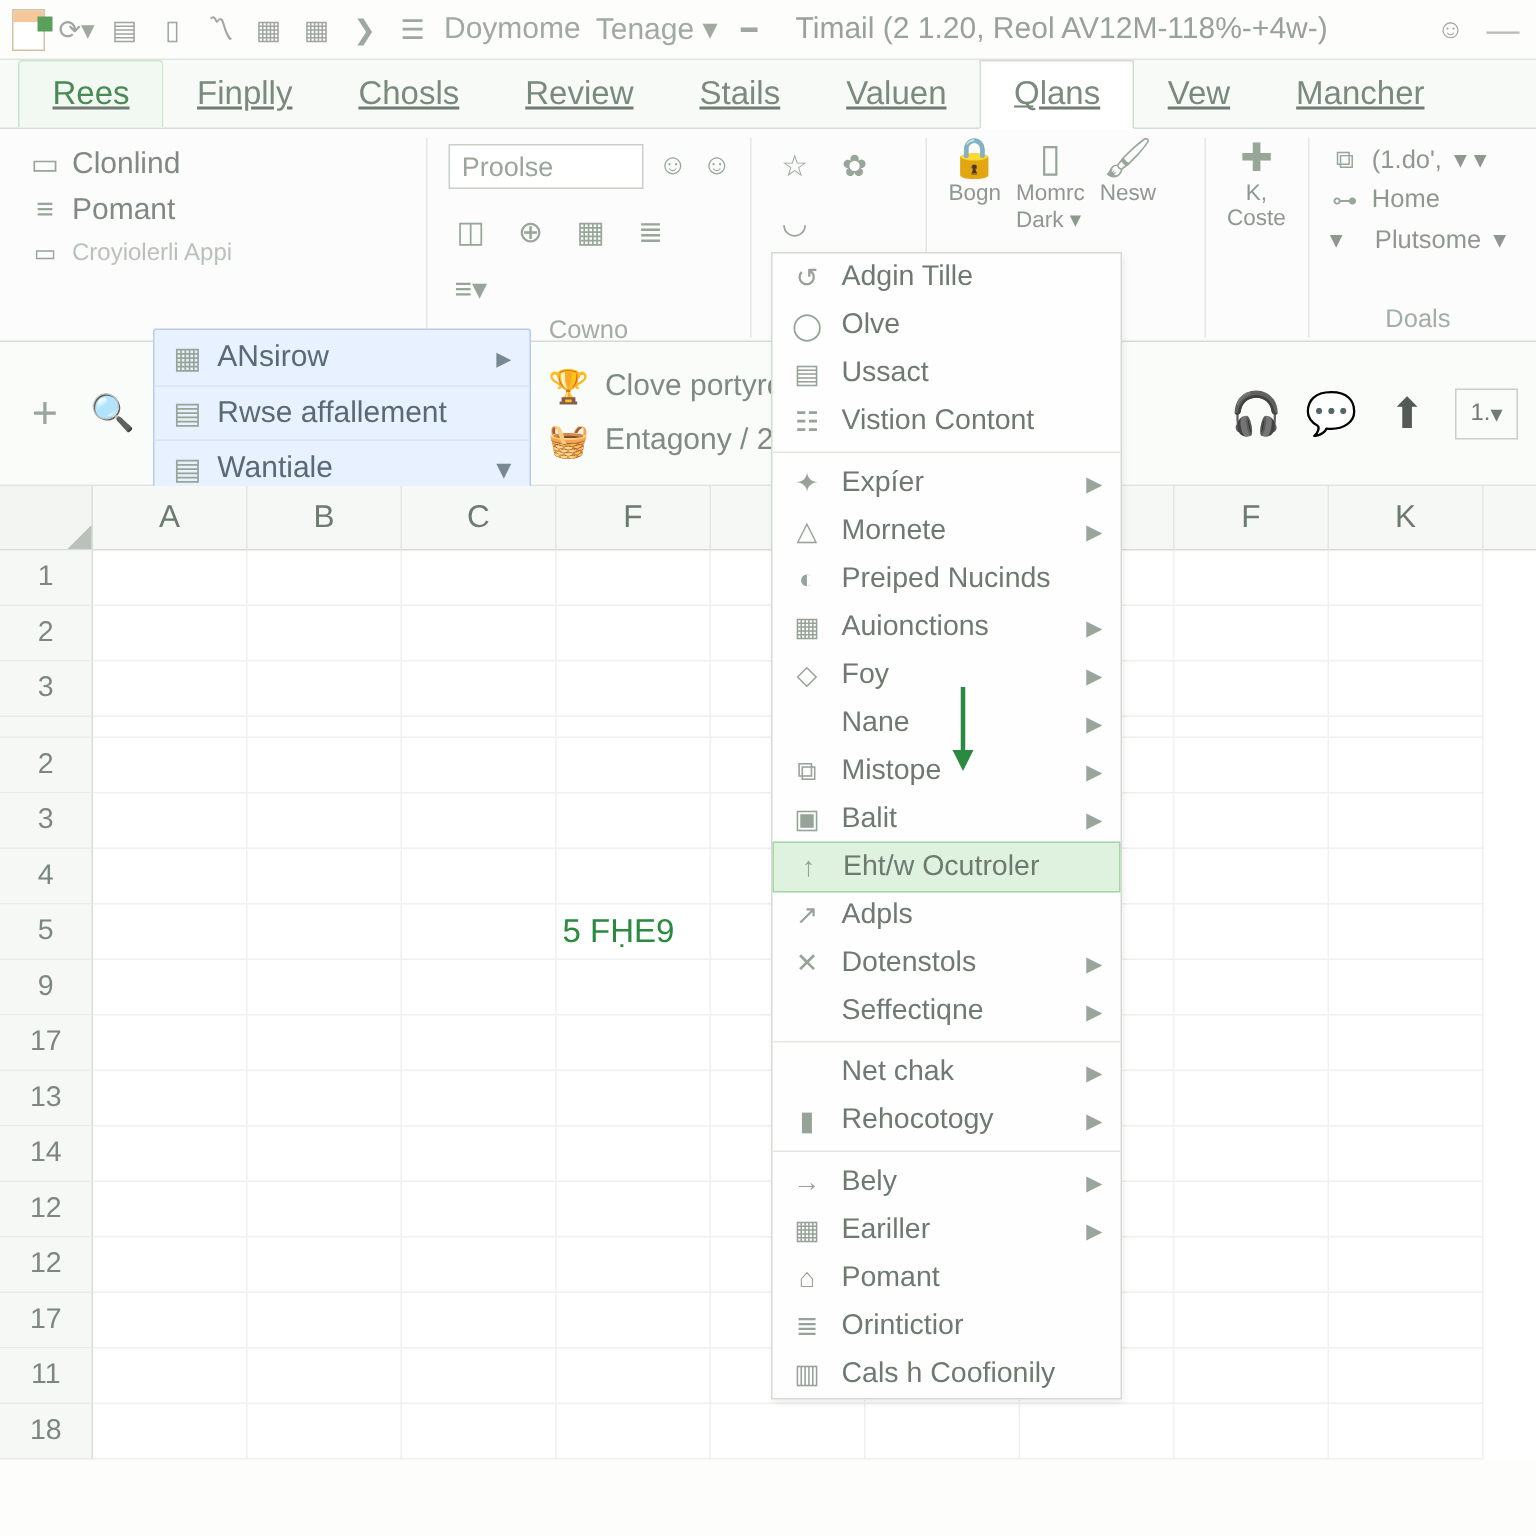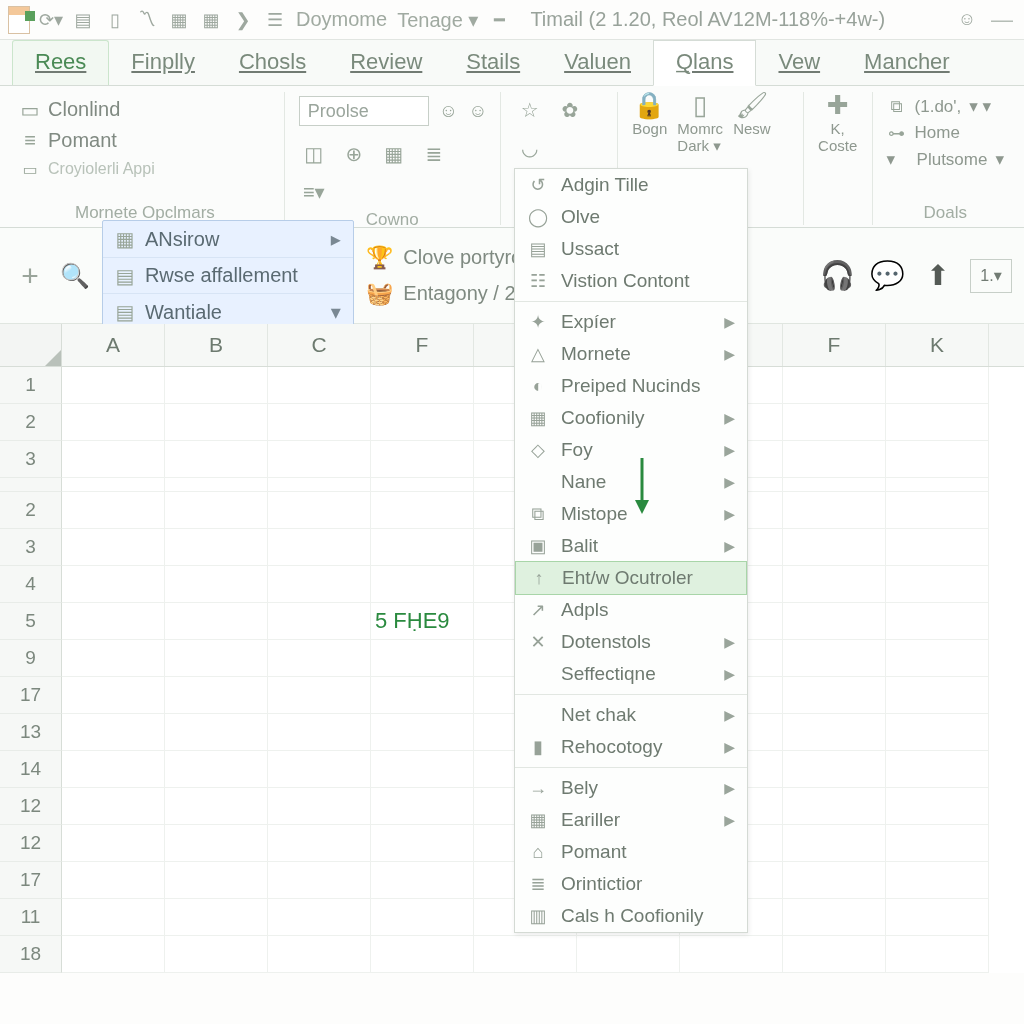--- a/index.html
+++ b/index.html
@@ -287,21 +287,20 @@
         <div class="list-row">
             <span class="small-icon">≡</span>
             <span>Pomant</span>
           </div>
         <div class="list-row" style="color:#b8c2b9;font-size:16px">
             <span class="small-icon">▭</span>
             <span>Croyiolerli Appi</span>
           </div>
       </div>
     </div>
-    <div class="group-label">Mornete Opclmars</div>
   </div>
 
   <div class="ribbon-group" style="width:216px">
     <div style="display:flex;flex-direction:column;gap:14px;">
       <div style="display:flex;gap:10px;align-items:center;">
         <input class="prolose-input" value="Proolse" style="">
         <span class="small-icon">☺</span>
         <span class="small-icon">☺</span>
       </div>
       <div class="icon-row">
@@ -653,21 +652,21 @@
       <span class="cm-icon">△</span>
       <span>Mornete</span>
       <span class="cm-arrow">▶</span>
     </div>
     <div class="cm-item">
       <span class="cm-icon">◐</span>
       <span>Preiped Nucinds</span>
     </div>
     <div class="cm-item">
       <span class="cm-icon">▦</span>
-      <span>Coofionily</span>
+      <span>Auionctions</span>
       <span class="cm-arrow">▶</span>
     </div>
     <div class="cm-item">
       <span class="cm-icon">◇</span>
       <span>Foy</span>
       <span class="cm-arrow">▶</span>
     </div>
     <div class="cm-item">
       <span class="cm-icon"></span>
       <span>Nane</span>

